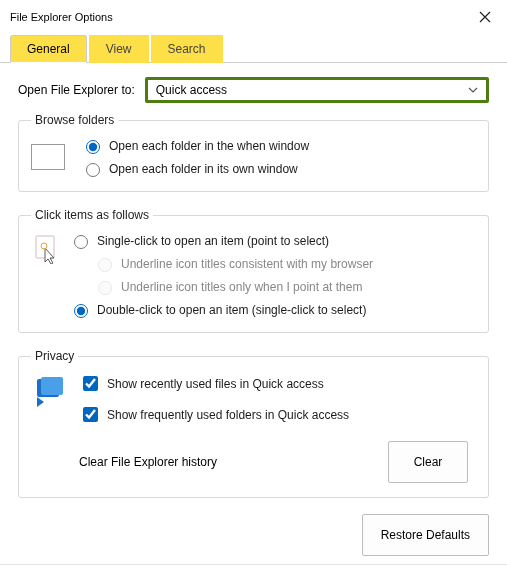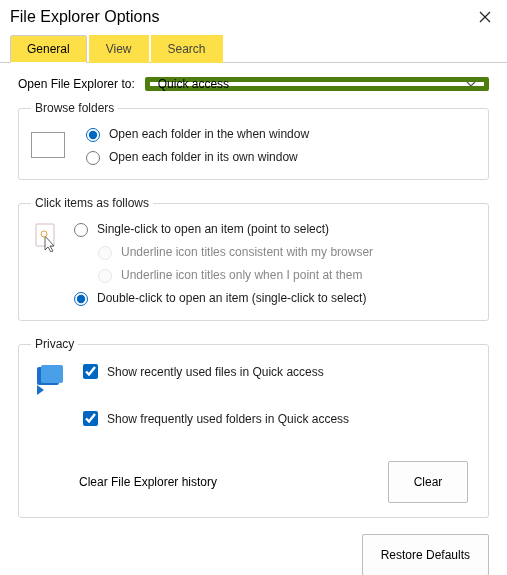--- a/index.html
+++ b/index.html
@@ -1,38 +1,38 @@
 <!DOCTYPE html>
 <html><head>
   <meta charset="utf-8">
   <style>
     * { box-sizing: border-box; font-family: "Segoe UI", Tahoma, sans-serif; font-size: 12px; }
     body { margin: 0; background: #fff; width: 507px; height: 575px; overflow: hidden; }
     .titlebar { display: flex; align-items: center; justify-content: space-between; padding: 6px 8px 6px 10px; }
-    .titlebar .title { font-size: 16px; }
+    .titlebar .title { font-size: 11px; }
     .close { width: 28px; height: 22px; display:flex; align-items:center; justify-content:center; cursor: default; }
     .tabstrip { display:flex; padding: 0 10px; border-bottom: 1px solid #ccc; }
     .tab { padding: 6px 16px 6px 16px; border:1px solid transparent; border-bottom:none; margin-right: 2px; color:#444; position:relative; top:1px; background:#fde047; }
     .tab.active { border-color:#ccc; border-bottom:1px solid #fff; border-radius:3px 3px 0 0; color:#000; }
     .body { padding: 14px 18px 8px 18px; }
     .row-open { display:flex; align-items:center; gap:10px; margin-bottom:10px; }
-    .select { flex:1; height:14px; border:5px solid #4d7c0f; border-radius:2px; display:flex; align-items:center; justify-content:space-between; padding:0 8px; background:#fff; }
+    .select { flex:1; height:26px; border:3px solid #4d7c0f; border-radius:2px; display:flex; align-items:center; justify-content:space-between; padding:0 8px; background:#fff; }
     fieldset { border:1px solid #d8d8d8; border-radius:3px; padding:10px 12px 14px 12px; margin:0 0 16px 0; }
     legend { padding:0 4px; color:#222; }
     .opt-row { display:flex; align-items:center; gap:10px; }
     .opt-col { display:flex; flex-direction:column; gap:6px; }
     .radio { width:14px; height:14px; }
     .chk { width:15px; height:15px; accent-color:#0067c0; }
     .indent { margin-left:24px; color:#888; }
     .indent input { opacity:0.5; }
     .folder-icon { width:34px; height:26px; border:1px solid #999; background:#fff; margin-right:6px; }
     .click-icon { width:28px; height:32px; display:flex; align-items:flex-start; justify-content:center; padding-top:2px; }
     .privacy-icon { width:36px; height:36px; }
     .privacy-grid { display:flex; gap:12px; }
-    .privacy-col { flex:1; display:flex; flex-direction:column; gap:26px; }
+    .privacy-col { flex:1; display:flex; flex-direction:column; gap:10px; }
     .history-row { display:flex; align-items:center; justify-content:space-between; margin-top:6px; padding-right:8px; }
     .btn { height:42px; border:1px solid #bdbdbd; background:#fdfdfd; border-radius:2px; padding:0 18px; min-width:80px; }
     .btn.primary { border:1px solid #0067c0; }
     .footer { display:flex; justify-content:flex-end; gap:6px; padding:10px 16px; border-top:1px solid #e4e4e4; }
     .btn.disabled { color:#a21caf; }
     .restore-row { display:flex; justify-content:flex-end; margin-top:4px; }
     label { color:#1b1b1b; }
     .radio-row{display:flex;align-items:center;gap:6px;}
     input[type="radio"]{accent-color:#0067c0;}
   </style>

